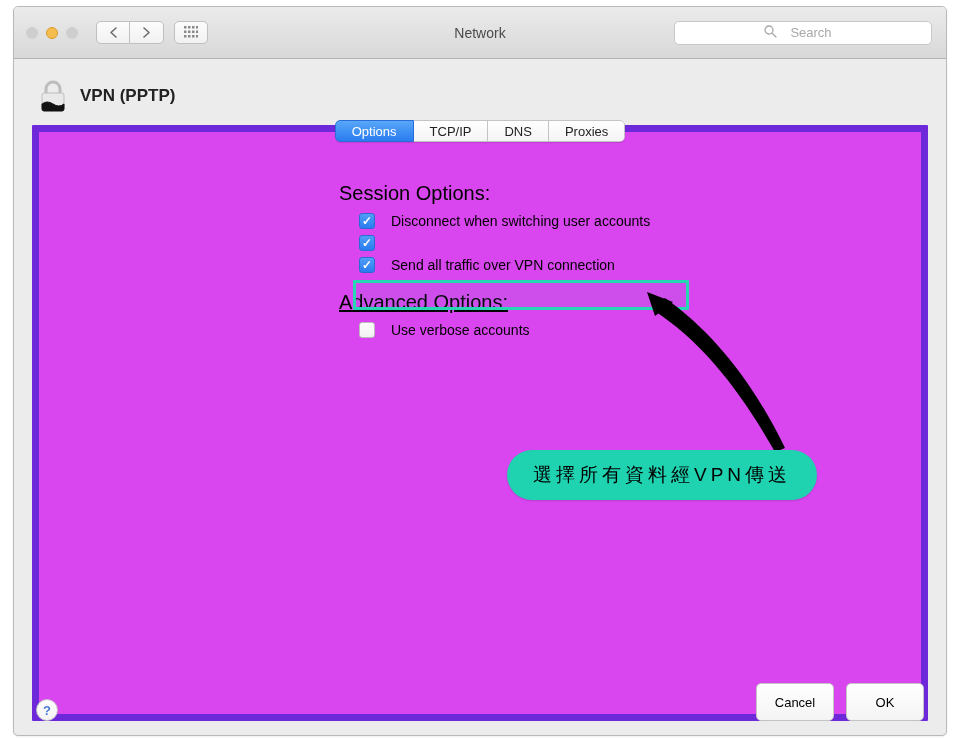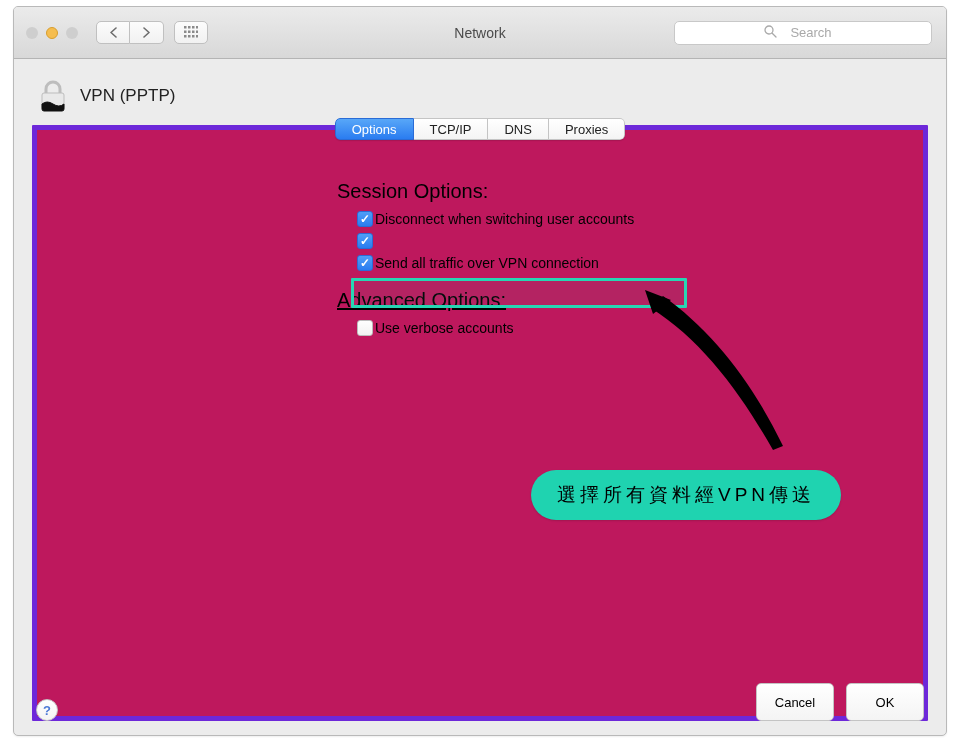--- a/index.html
+++ b/index.html
@@ -68,28 +68,28 @@
     position: relative;
   }
   .search-box { position: relative; }
   .search-icon {
     position: absolute; left: 90px; top: 4px; color: #a9a9a9; font-size: 13px; pointer-events:none;
   }
   .search-box input::placeholder { color:#a9a9a9; text-align:center; }
 
   
   .body { padding: 14px 18px 14px 18px; height: calc(100% - 52px); display:flex; flex-direction:column; }
-  .pane-title-row { display:flex; align-items:center; gap:10px; margin: 6px 4px 12px 4px; }
+  .pane-title-row { display:flex; align-items:center; gap:10px; margin: 6px 4px 12px 4px; font-weight: bold; }
   .lock-icon { width: 34px; height: 34px; }
   .pane-title { font-size: 17px; color:#222; }
 
   .pane {
     flex: 1;
-    background: #be185d;
-    border: 5px solid #6d28d9;
+    background: #d946ef;
+    border: 7px solid #6d28d9;
     border-radius: 1px;
     position: relative;
     padding-top: 0;
   }
 
   .seg-tabs {
     position: relative;
     top: -12px;
     display: flex;
     justify-content: center;
@@ -118,21 +118,21 @@
     color:#fff;
   }
 
   .form-area {
     padding: 22px 0 0 0;
     margin: 0 auto;
     width: 480px;
     color: #000;
   }
   .group-label { font-size: 20px; margin: 6px 0 8px 0; }
-  .checkrow { display:flex; align-items:center; gap:2px; margin: 4px 0 6px 20px; font-size:14px; position:relative; }
+  .checkrow { display:flex; align-items:center; gap:16px; margin: 4px 0 6px 20px; font-size:14px; position:relative; }
   .cbox {
     width:16px; height:16px; border-radius:3px; border:1px solid #bcbcbc;
     background: linear-gradient(#fefefe,#f2f2f2);
     display:flex; align-items:center; justify-content:center;
     cursor:pointer;
     flex-shrink:0;
   }
   .cbox.checked { background: linear-gradient(#4f9ef7,#2a7cf0); border-color:#2a6cd6; }
   .cbox.checked::after { content:"✓"; color:#fff; font-size:12px; font-weight:bold; line-height:1; }
 
@@ -288,21 +288,21 @@
         </div>
       </div>
 
       <div class="highlight-box" style="left:314px; top:148px; width:336px; height:30px;"></div>
 
       <svg class="callout-arrow" style="left:604px; top:160px;" width="160" height="170" viewBox="0 0 160 170">
         <path d="M 22 6 C 70 40, 110 90, 142 156 L 132 160 C 98 100, 60 50, 10 18 Z" fill="#000"></path>
         <path d="M 4 0 L 30 10 L 12 24 Z" fill="#000"></path>
       </svg>
 
-      <div class="callout" style="left:494px; top:318px;margin-top:22px;">
+      <div class="callout" style="left:468px; top:318px;">
         <span>選擇所有資料經VPN傳送</span>
       </div>
 
     </div>
 
     <button class="help">?</button>
     <div class="footer">
       <button class="btn">Cancel</button>
       <button class="btn">OK</button>
     </div>

